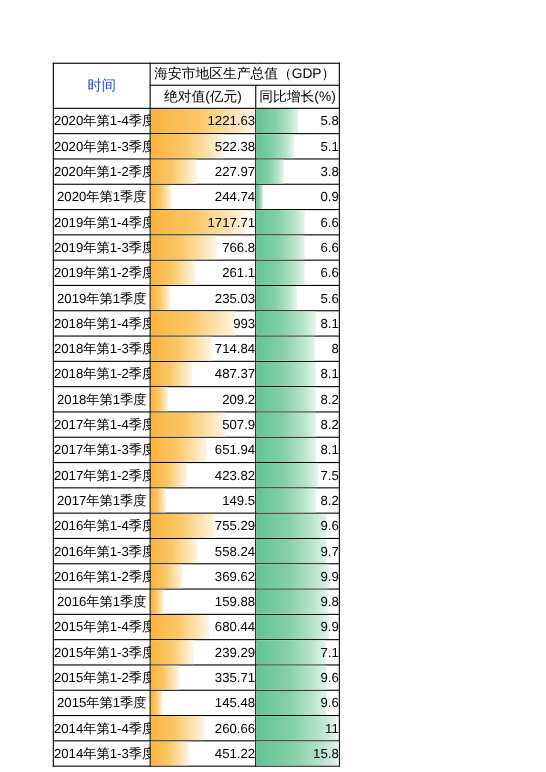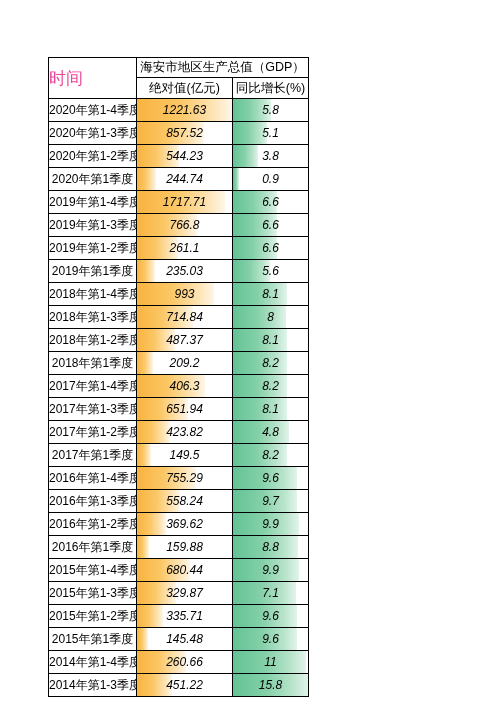--- a/index.html
+++ b/index.html
@@ -37,25 +37,25 @@
     background-clip: padding-box;
   }
 
   
   col.c-time  { width: 88px; }
   col.c-abs   { width: 96px; }
   col.c-yoy   { width: 76px; }
 
   
   .hdr-time {
-    text-align: left;
+    text-align: center;
     vertical-align: middle;
-    font-size: 17px;
+    font-size: 13px;
     font-weight: bold;
-    color: #ec4899;
+    color: #1d4ed8;
     height: 39px;
   }
   .hdr-group {
     text-align: center;
     vertical-align: middle;
     font-size: 12.5px;
     font-weight: bold;
     color: #000000;
     height: 19px;
     letter-spacing: 0px;
@@ -101,26 +101,25 @@
     background: linear-gradient(to right, #F9B340 0%, #FBC765 45%, #FDE3B4 80%, #FEF6E8 100%);
   }
 
   td.cell-bar .bar.green {
     background: linear-gradient(to right, #63C394 0%, #84D0A8 45%, #B9E4CC 80%, #E2F4EA 100%);
   }
 
   td.cell-bar .val {
     position: relative;
     display: block;
-    text-align: center;
+    text-align: right;
     font-size: 12px;
     color: #000000;
     line-height: 22px;
     z-index: 2;
-    font-style: italic;
   }
 
   
 </style>
 </head>
 <body>
 
 <div id="gdp-table-wrap">
   <table class="gdp-table">
     <colgroup>
@@ -147,32 +146,32 @@
           </td>
           <td class="cell-bar">
             <span class="bar green" style="width: 51.33%;"></span>
             <span class="val">5.8</span>
           </td>
         </tr>
         <tr class="data-row">
           <td class="cell-time">2020年第1-3季度</td>
           <td class="cell-bar">
             <span class="bar orange" style="width: 70.19%;"></span>
-            <span class="val">857.52</span>
+            <span class="val">522.38</span>
           </td>
           <td class="cell-bar">
             <span class="bar green" style="width: 45.13%;"></span>
             <span class="val">5.1</span>
           </td>
         </tr>
         <tr class="data-row">
           <td class="cell-time">2020年第1-2季度</td>
           <td class="cell-bar">
             <span class="bar orange" style="width: 44.55%;"></span>
-            <span class="val">544.23</span>
+            <span class="val">227.97</span>
           </td>
           <td class="cell-bar">
             <span class="bar green" style="width: 33.63%;"></span>
             <span class="val">3.8</span>
           </td>
         </tr>
         <tr class="data-row">
           <td class="cell-time">2020年第1季度</td>
           <td class="cell-bar">
             <span class="bar orange" style="width: 20.03%;"></span>
@@ -268,21 +267,21 @@
           </td>
           <td class="cell-bar">
             <span class="bar green" style="width: 72.57%;"></span>
             <span class="val">8.2</span>
           </td>
         </tr>
         <tr class="data-row">
           <td class="cell-time">2017年第1-4季度</td>
           <td class="cell-bar">
             <span class="bar orange" style="width: 71.08%;"></span>
-            <span class="val">406.3</span>
+            <span class="val">507.9</span>
           </td>
           <td class="cell-bar">
             <span class="bar green" style="width: 72.57%;"></span>
             <span class="val">8.2</span>
           </td>
         </tr>
         <tr class="data-row">
           <td class="cell-time">2017年第1-3季度</td>
           <td class="cell-bar">
             <span class="bar orange" style="width: 53.37%;"></span>
@@ -294,21 +293,21 @@
           </td>
         </tr>
         <tr class="data-row">
           <td class="cell-time">2017年第1-2季度</td>
           <td class="cell-bar">
             <span class="bar orange" style="width: 34.69%;"></span>
             <span class="val">423.82</span>
           </td>
           <td class="cell-bar">
             <span class="bar green" style="width: 74.34%;"></span>
-            <span class="val">4.8</span>
+            <span class="val">7.5</span>
           </td>
         </tr>
         <tr class="data-row">
           <td class="cell-time">2017年第1季度</td>
           <td class="cell-bar">
             <span class="bar orange" style="width: 14.81%;"></span>
             <span class="val">149.5</span>
           </td>
           <td class="cell-bar">
             <span class="bar green" style="width: 72.57%;"></span>
@@ -349,39 +348,39 @@
           </td>
         </tr>
         <tr class="data-row">
           <td class="cell-time">2016年第1季度</td>
           <td class="cell-bar">
             <span class="bar orange" style="width: 13.09%;"></span>
             <span class="val">159.88</span>
           </td>
           <td class="cell-bar">
             <span class="bar green" style="width: 86.73%;"></span>
-            <span class="val">8.8</span>
+            <span class="val">9.8</span>
           </td>
         </tr>
         <tr class="data-row">
           <td class="cell-time">2015年第1-4季度</td>
           <td class="cell-bar">
             <span class="bar orange" style="width: 55.7%;"></span>
             <span class="val">680.44</span>
           </td>
           <td class="cell-bar">
             <span class="bar green" style="width: 87.61%;"></span>
             <span class="val">9.9</span>
           </td>
         </tr>
         <tr class="data-row">
           <td class="cell-time">2015年第1-3季度</td>
           <td class="cell-bar">
             <span class="bar orange" style="width: 41.56%;"></span>
-            <span class="val">329.87</span>
+            <span class="val">239.29</span>
           </td>
           <td class="cell-bar">
             <span class="bar green" style="width: 84.07%;"></span>
             <span class="val">7.1</span>
           </td>
         </tr>
         <tr class="data-row">
           <td class="cell-time">2015年第1-2季度</td>
           <td class="cell-bar">
             <span class="bar orange" style="width: 27.48%;"></span>

